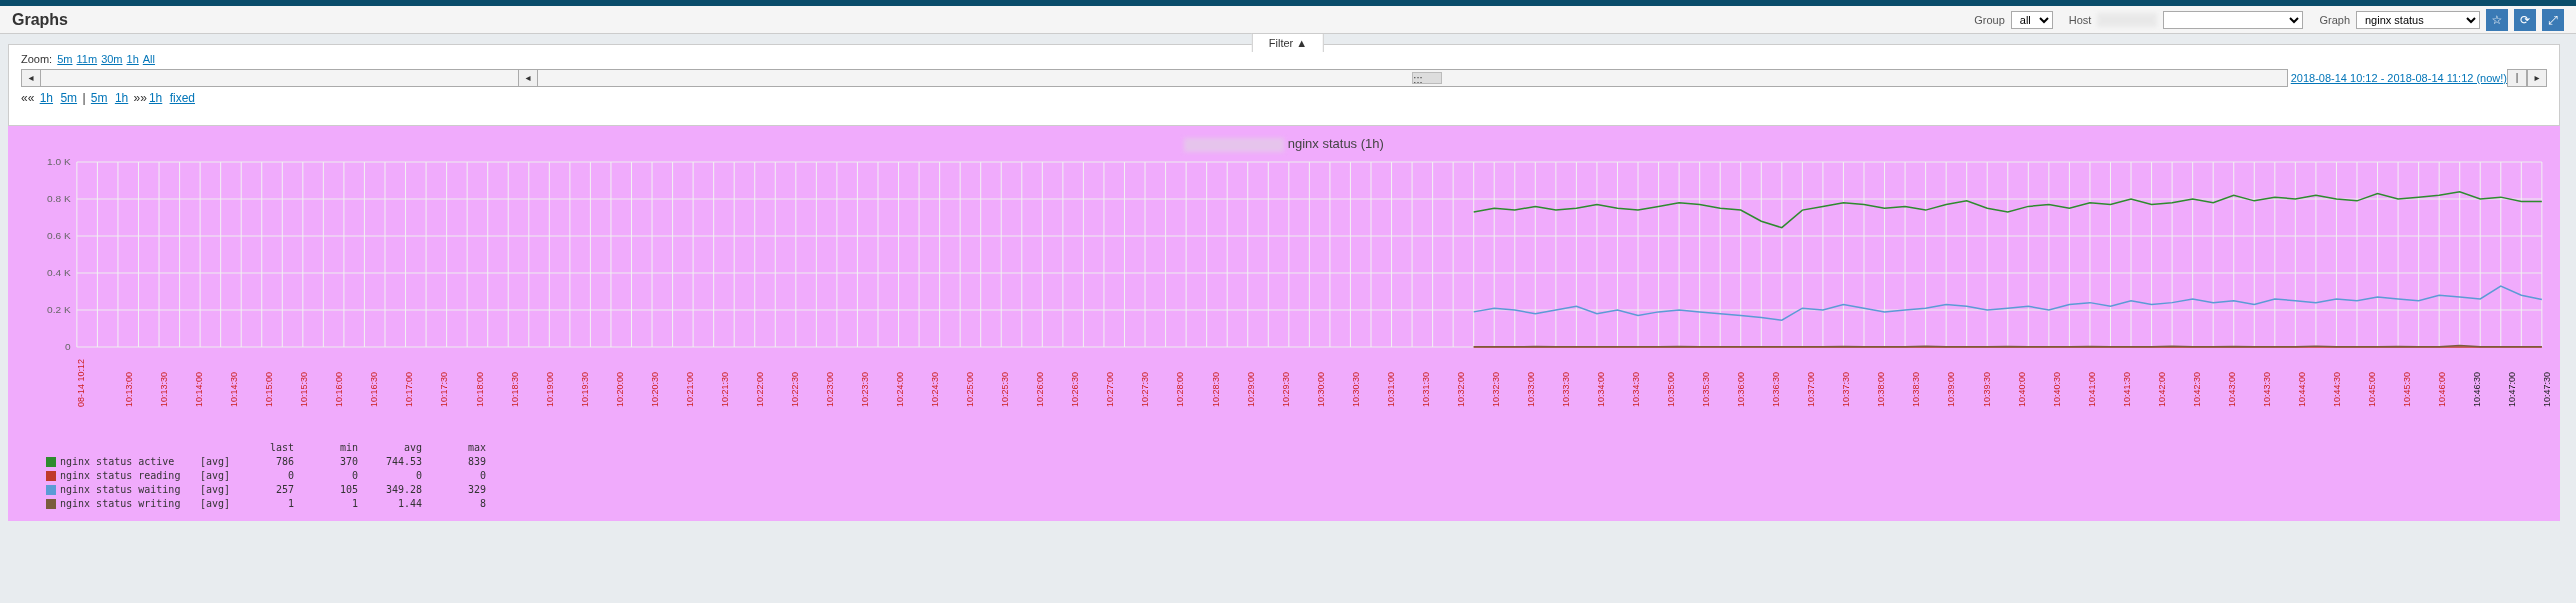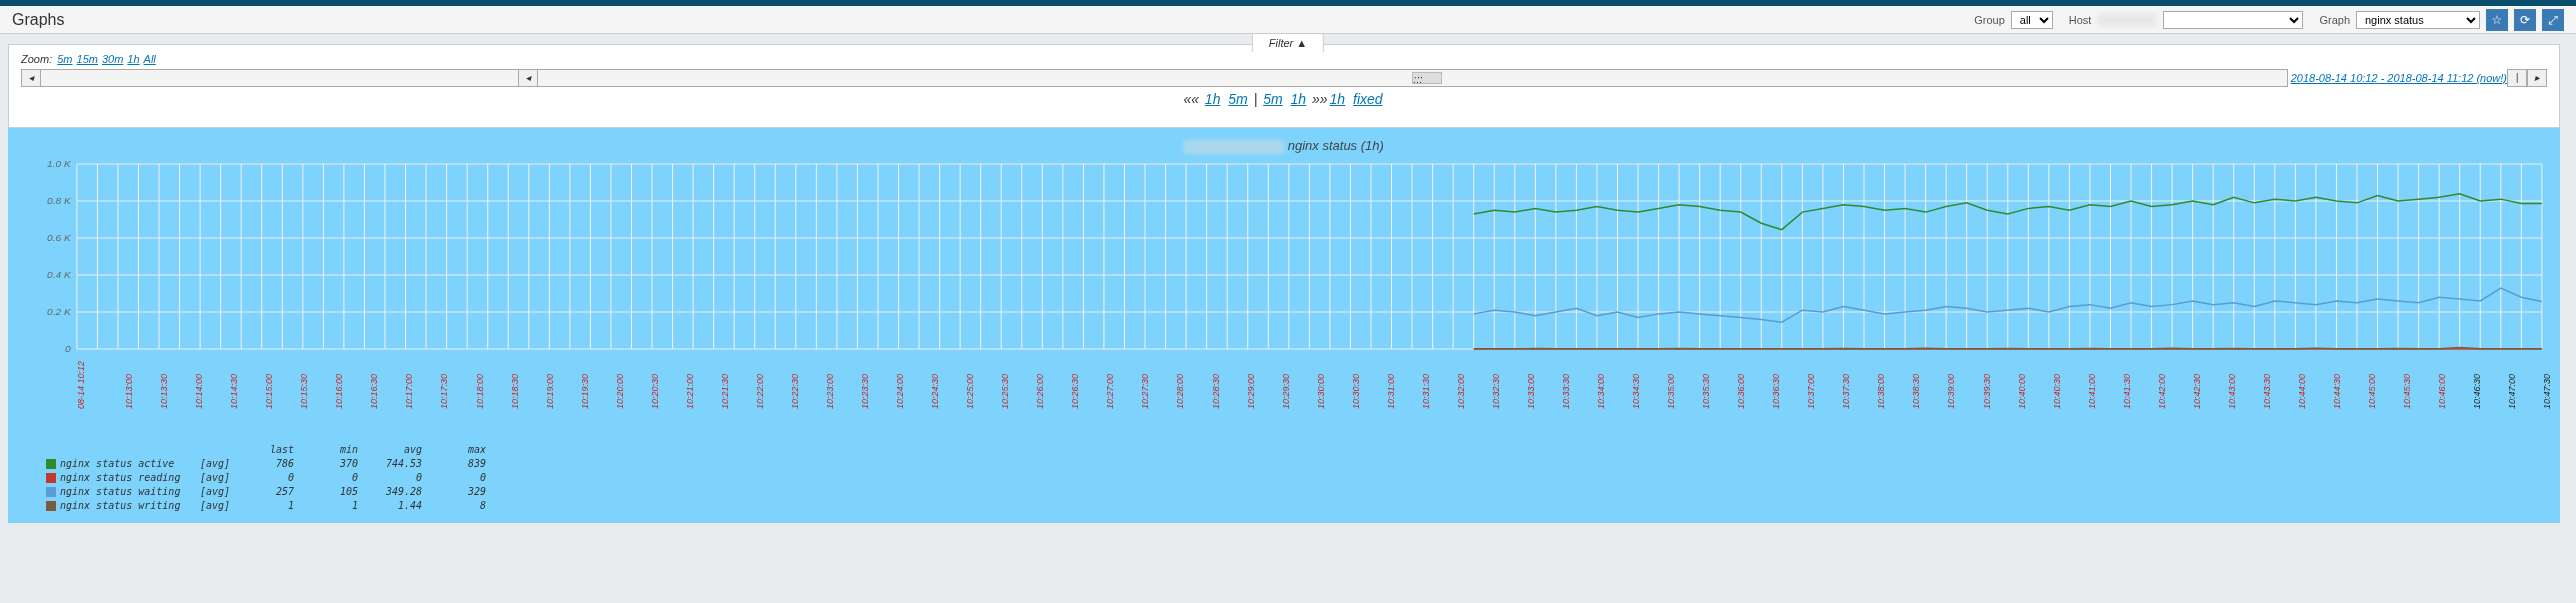--- a/index.html
+++ b/index.html
@@ -1,39 +1,39 @@
 <!DOCTYPE html>
 <html><head>
 <meta charset="utf-8">
 <style>
 * { box-sizing: border-box; margin: 0; padding: 0; }
 body { font-family: Arial, sans-serif; font-size: 11px; background: #e8ecef; color: #333; width: 2576px; }
 .topbar { background: #0a4d6b; height: 6px; }
 .header { background: #f5f5f5; border-bottom: 1px solid #ccc; padding: 4px 12px; display: flex; align-items: center; height: 28px; }
-.title { font-size: 16px; color: #333; font-weight: normal; flex: 1; }
+.title { font-size: 16px; color: #333; font-weight: bold; flex: 1; }
 .controls { display: flex; align-items: center; gap: 6px; font-size: 11px; }
 .controls label { color: #555; margin-left: 10px; }
 .controls select { font-size: 11px; padding: 1px 4px; border: 1px solid #aaa; background: #fff; }
 .blurred { filter: blur(2px); opacity: 0.5; display: inline-block; background: #ddd; width: 60px; height: 14px; }
 .icon-btn { width: 22px; height: 22px; background: #3a7ab5; color: #fff; display: inline-flex; align-items: center; justify-content: center; cursor: pointer; border: none; font-size: 12px; }
 .icon-btn.star { background: #3a7ab5; }
-.content { padding: 10px 16px 10px 8px; position: relative; font-style: italic; }
+.content { padding: 10px 16px 10px 8px; position: relative; }
 .filter-tab { background: #fff; border: 1px solid #ccc; border-bottom: none; padding: 3px 16px; font-size: 11px; position: absolute; left: 50%; transform: translateX(-50%); top: -1px; cursor: pointer; z-index: 5; }
 .panel { background: #fff; border: 1px solid #ccc; padding: 8px 12px 12px; }
 .zoom-row { font-size: 11px; margin-bottom: 4px; }
 .zoom-row a { color: #0275b8; text-decoration: underline; cursor: pointer; margin: 0 2px; }
 .scroll-row { display: flex; align-items: stretch; height: 18px; margin-bottom: 4px; }
 .scroll-btn { border: 1px solid #aaa; background: #f0f0f0; width: 20px; text-align: center; cursor: pointer; font-size: 10px; line-height: 16px; }
 .scroll-track { flex: 1; border: 1px solid #aaa; background: #f4f4f4; margin: 0 -1px; position: relative; }
 .scroll-track.left { flex: 0 0 479px; }
 .scroll-handle { position: absolute; left: 50%; top: 2px; bottom: 2px; width: 30px; background: #ddd; border: 1px solid #bbb; cursor: grab; }
 .time-range { font-size: 11px; white-space: nowrap; padding-left: 4px; color: #0275b8; text-decoration: underline; line-height: 18px; }
-.nav-row { display: flex; justify-content: center; font-size: 14px; margin-bottom: 8px; }
+.nav-row { display: flex; justify-content: flex-start; font-size: 12px; margin-bottom: 8px; }
 .nav-row a { color: #0275b8; text-decoration: underline; cursor: pointer; margin: 0 2px; }
-.chart-wrap { background: #7dd3fc; padding: 10px 8px; }
+.chart-wrap { background: #f0abfc; padding: 10px 8px; }
 .chart-title { text-align: center; font-size: 13px; color: #444; margin-bottom: 6px; }
 .chart-title .blurred { width: 100px; height: 14px; vertical-align: middle; }
 .chart-svg { width: 100%; height: 199px; display: block; }
 .xaxis-labels { display: flex; margin-left: 60px; margin-right: 10px; font-size: 9px; color: #c22; }
 .xaxis-labels span { flex: 1; transform: rotate(-90deg); transform-origin: left top; white-space: nowrap; height: 58px; display: inline-block; position: relative; top: 50px; }
 .xaxis-labels span.red { color: #c22; }
 .xaxis-labels span.black { color: #222; }
 .legend { display: flex; font-size: 10px; font-family: monospace; margin-top: 10px; margin-left: 30px; }
 .legend-col { display: flex; flex-direction: column; margin-right: 14px; margin-top: 16px; }
 .legend-col.names { min-width: 140px; }
@@ -61,21 +61,21 @@
     <button class="icon-btn">⤢</button>
   </div>
 </div>
 
 <div class="content">
   <div class="filter-tab">Filter ▲</div>
 
   <div class="panel">
     <div class="zoom-row">
       <span>Zoom:</span>
-      <span id="zoom-opts"><a>5m</a><a>15m</a><a>30m</a><a>1h</a><a>All</a></span>
+      <span id="zoom-opts"><a>5m</a><a>11m</a><a>30m</a><a>1h</a><a>All</a></span>
     </div>
 
     <div class="scroll-row">
       <div class="scroll-btn">◂</div>
       <div class="scroll-track left"></div>
       <div class="scroll-btn">◂</div>
       <div class="scroll-track">
         <div class="scroll-handle">:::</div>
       </div>
       <span class="time-range">2018-08-14 10:12 - 2018-08-14 11:12 (now!)</span>

